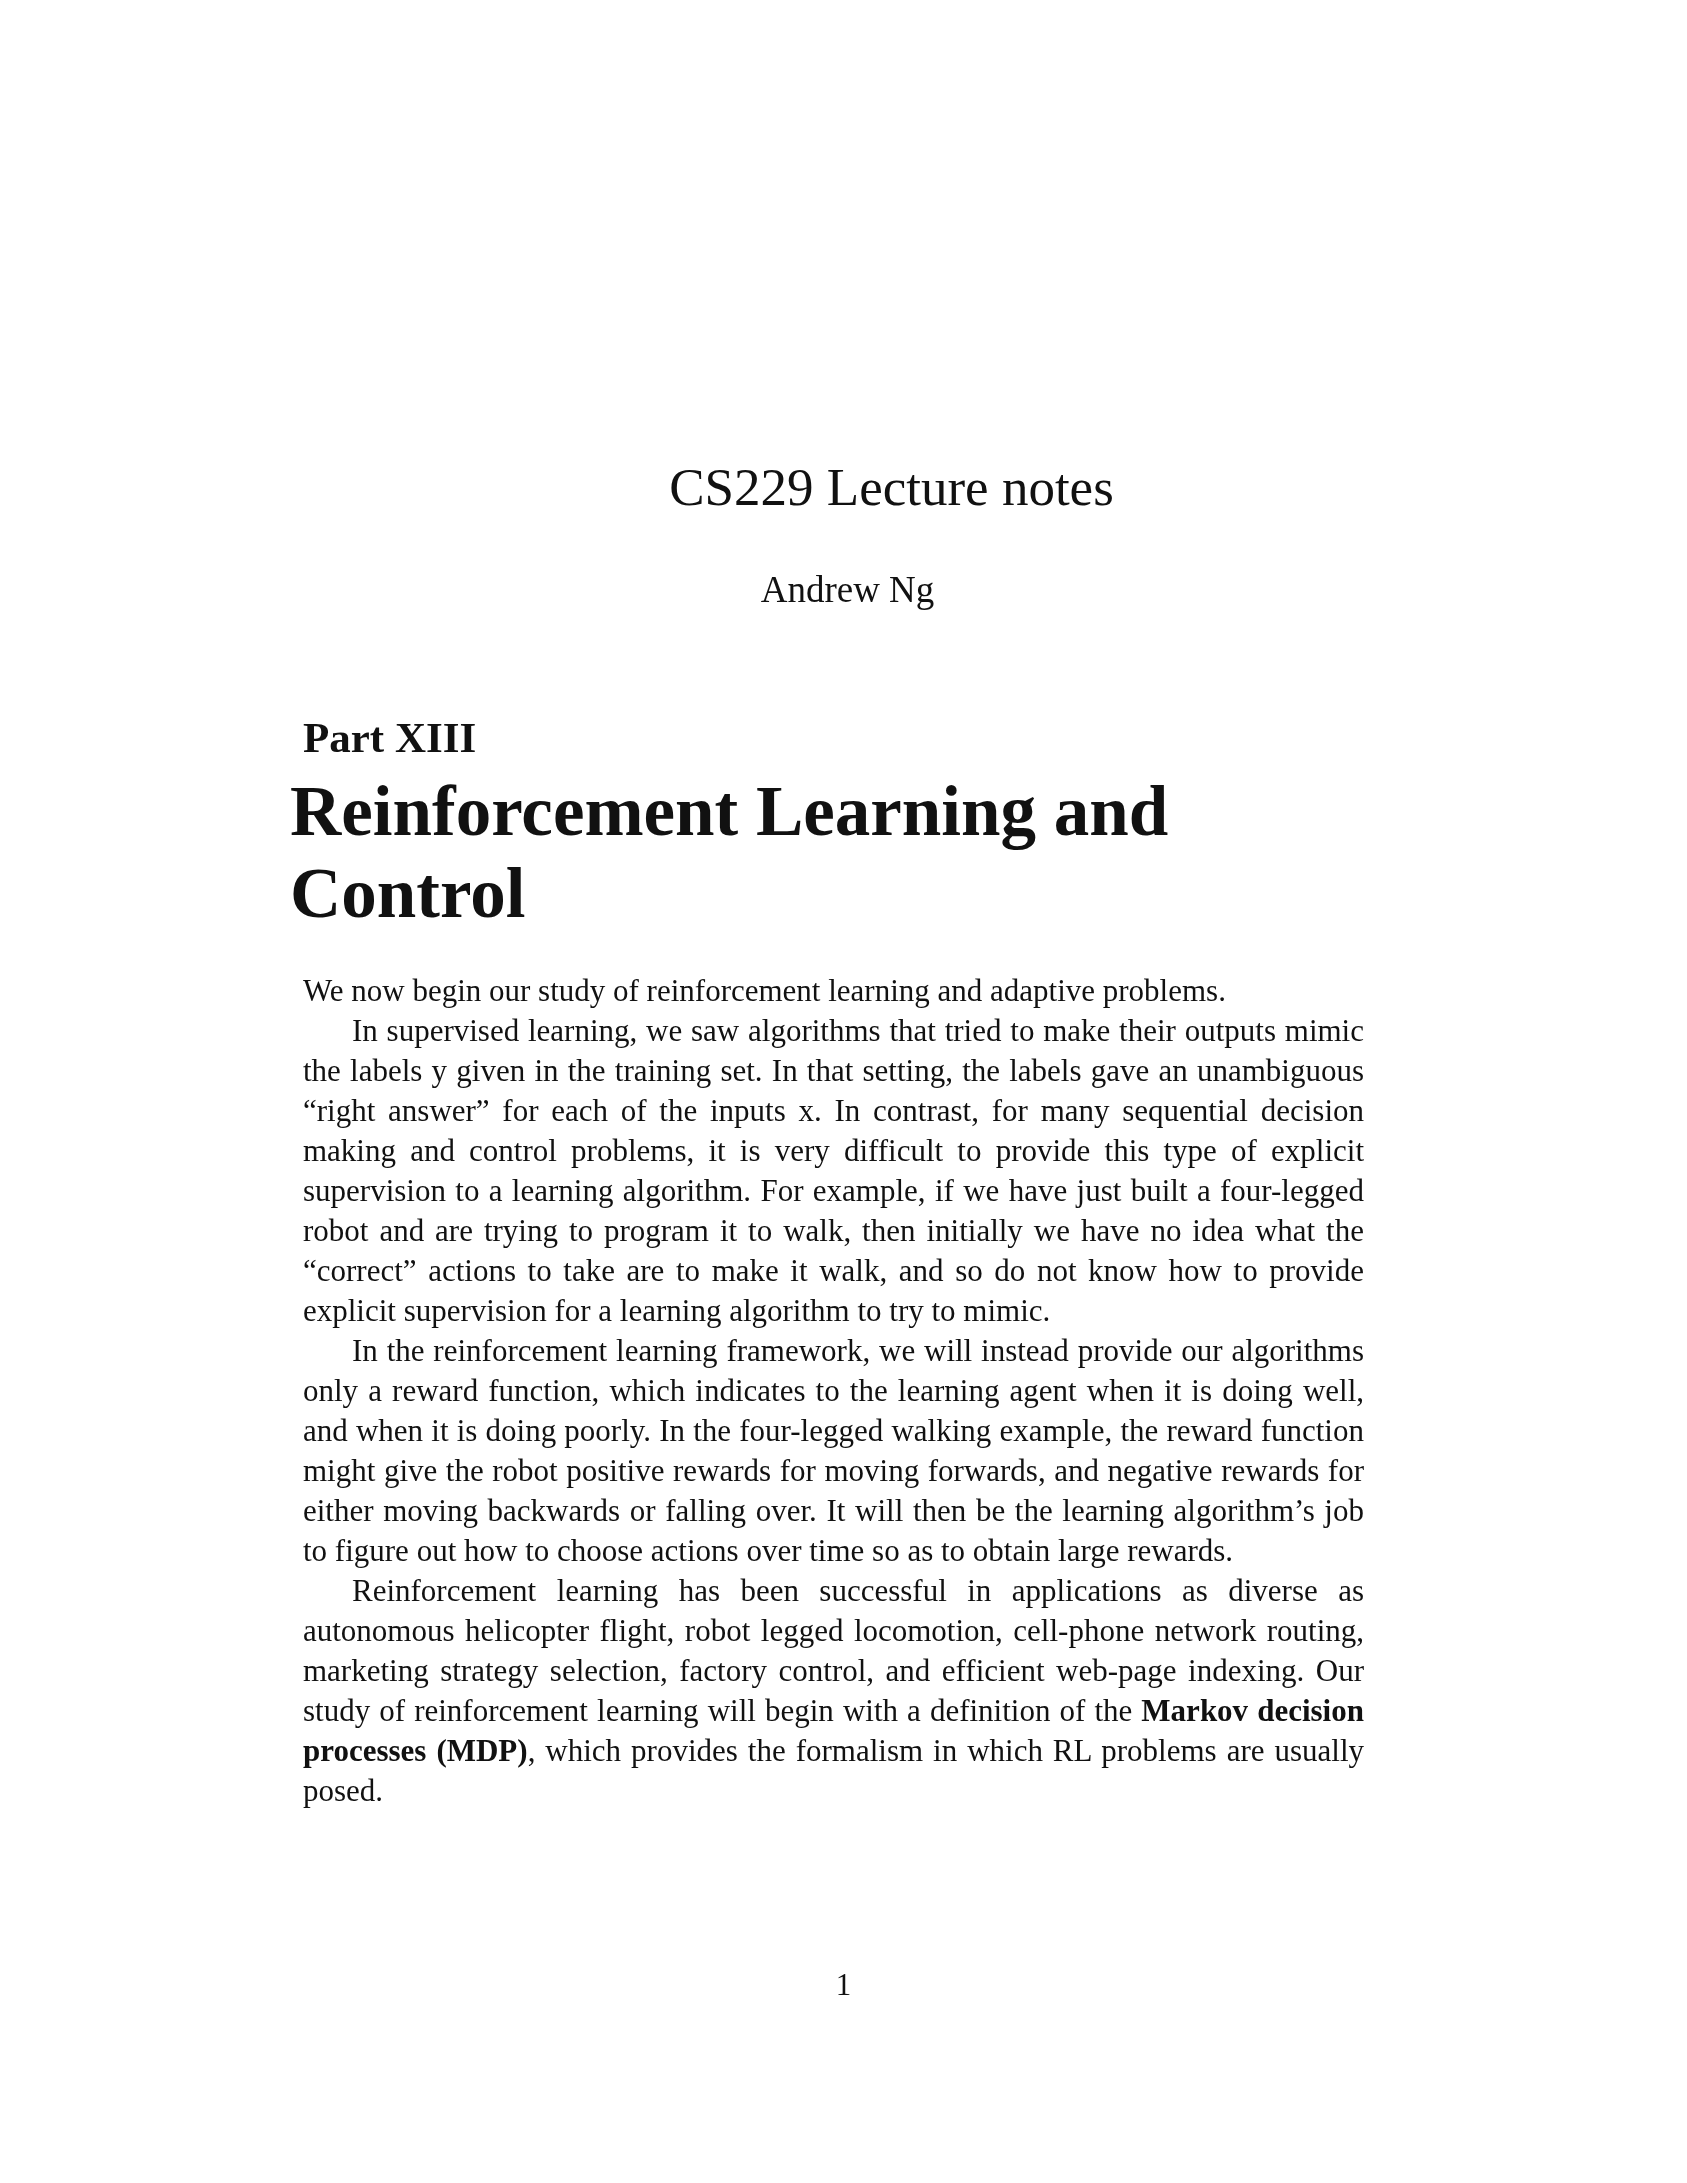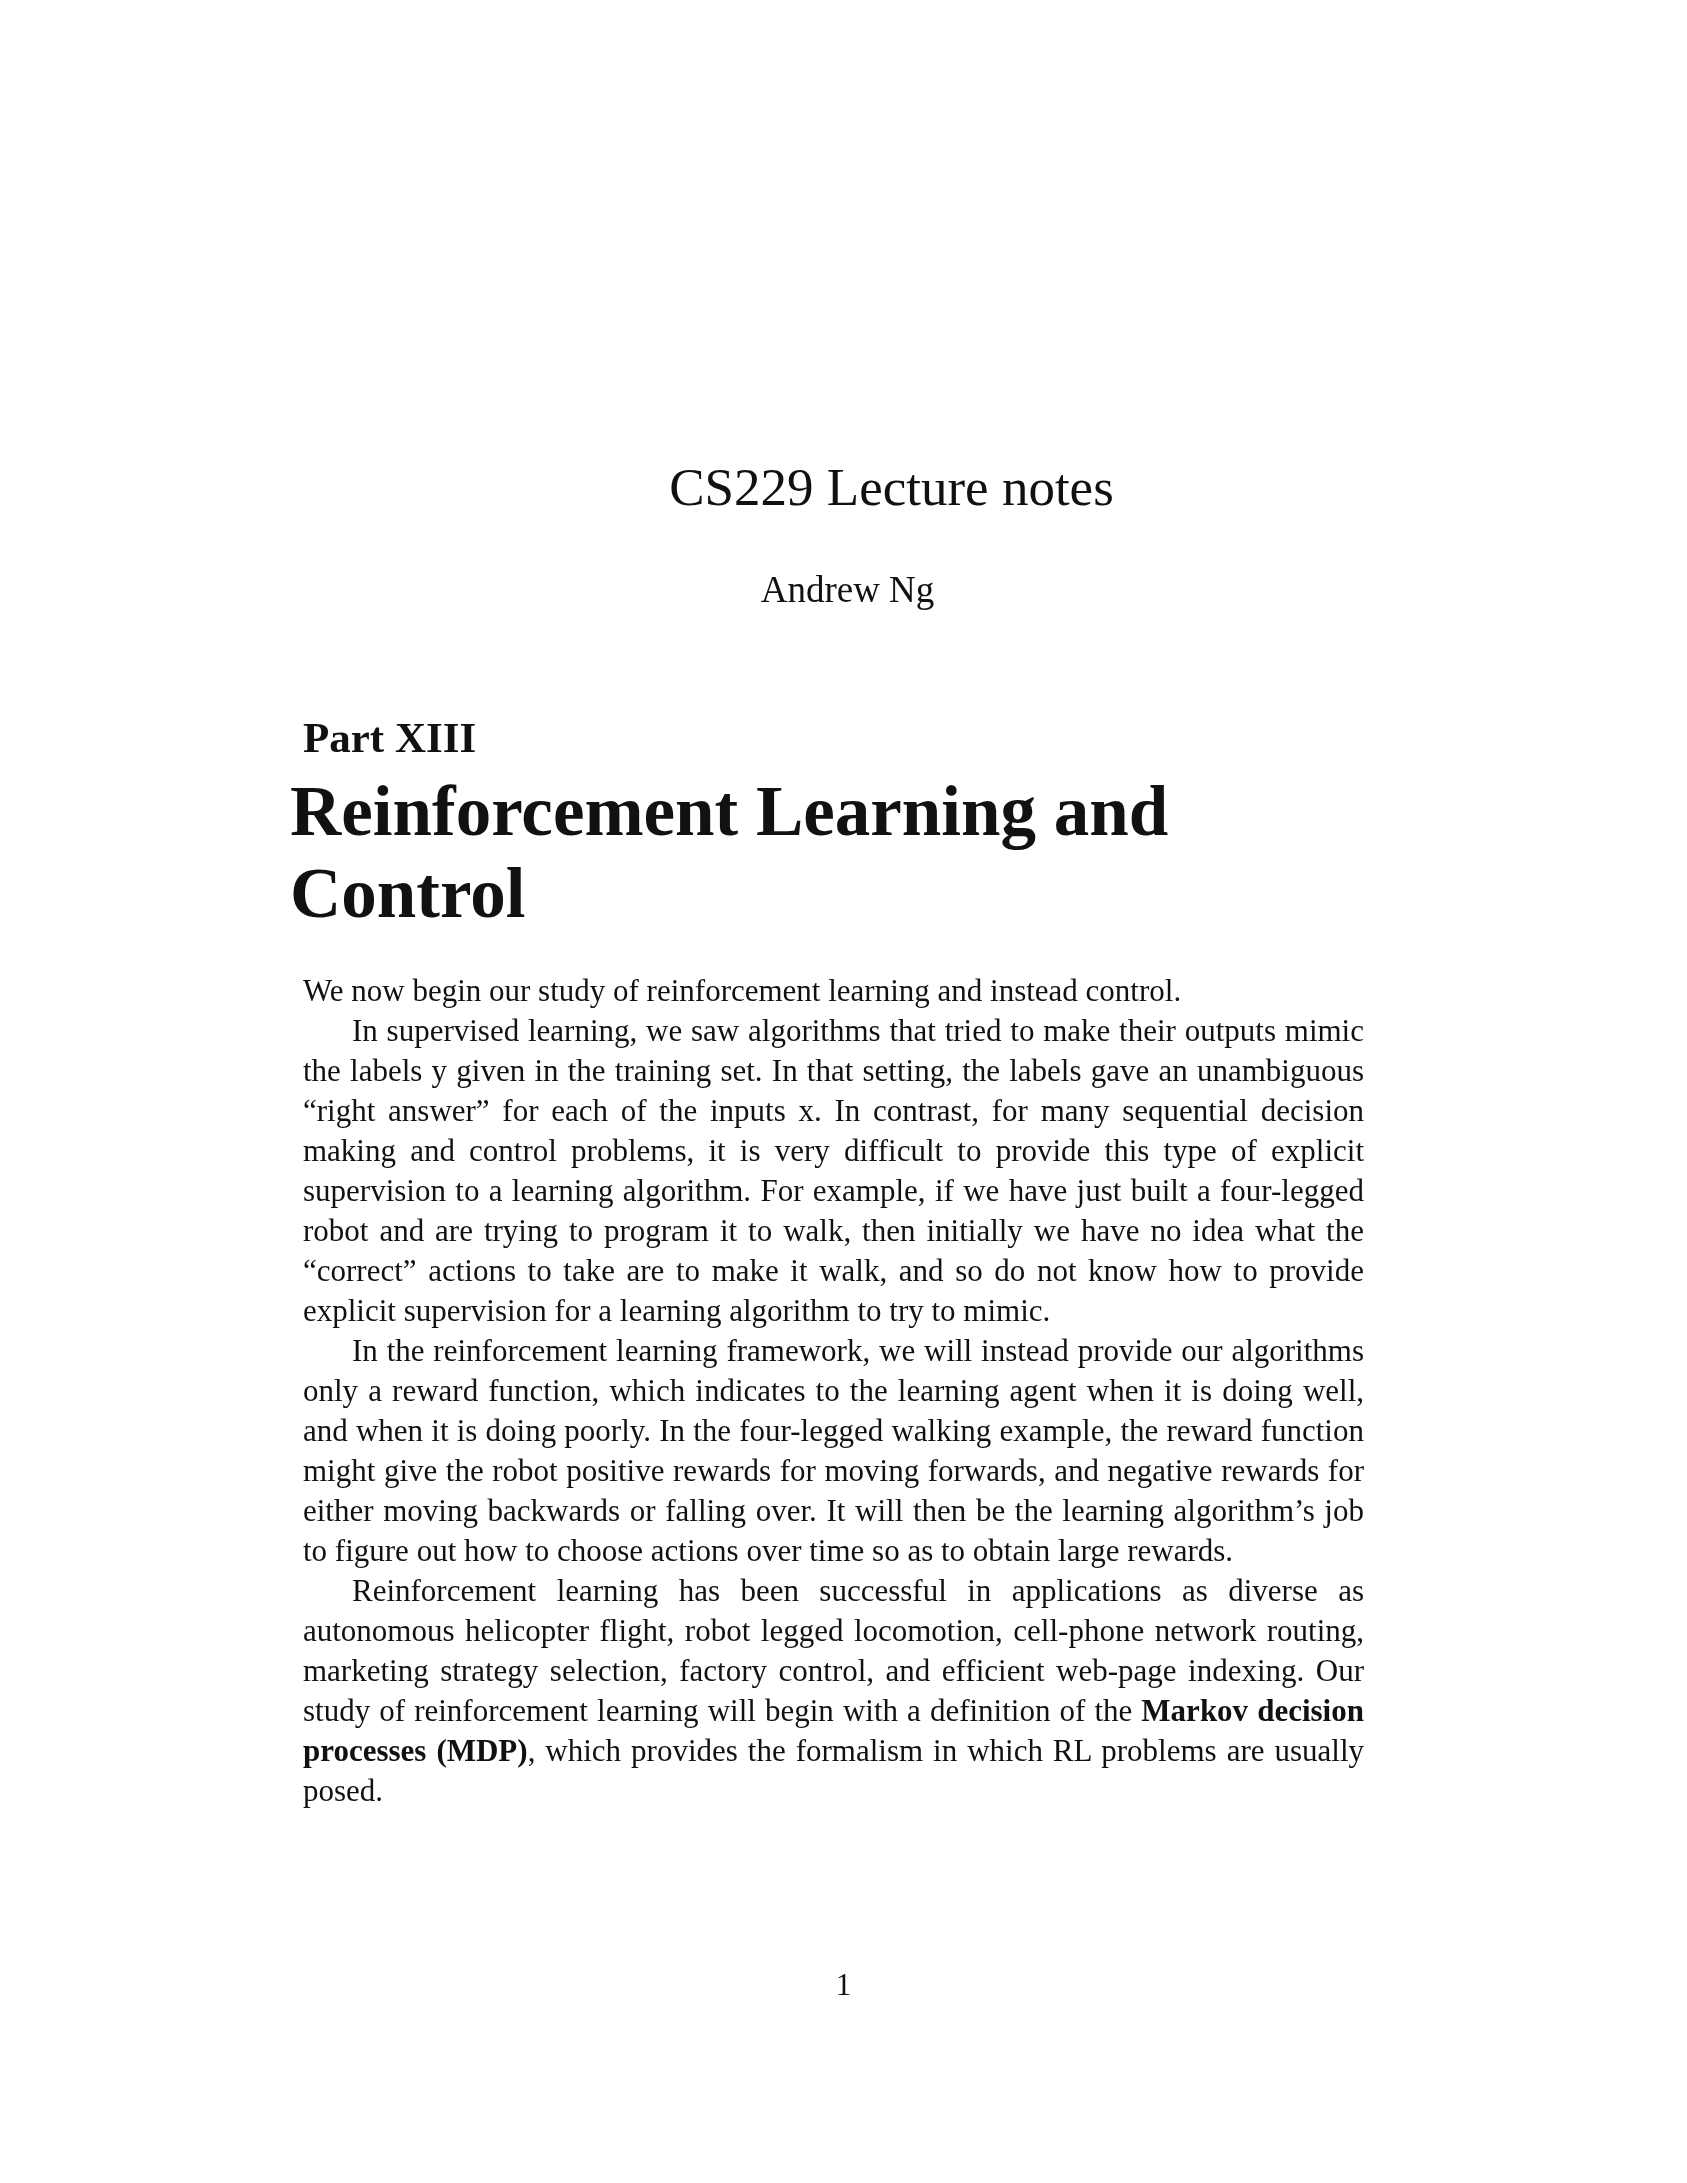--- a/index.html
+++ b/index.html
@@ -16,20 +16,20 @@
 </style>
 </head>
 <body>
 
 <div class="title">CS229 Lecture notes</div>
 <div class="author">Andrew Ng</div>
 <div class="part">Part XIII</div>
 <div class="chapter">Reinforcement Learning and Control</div>
 
 <div class="body">
-  <p>We now begin our study of reinforcement learning and instead control.</p>
+  <p>We now begin our study of reinforcement learning and adaptive problems.</p>
   <p class="indent">In supervised learning, we saw algorithms that tried to make their outputs mimic the labels y given in the training set. In that setting, the labels gave an unambiguous “right answer” for each of the inputs x. In contrast, for many sequential decision making and control problems, it is very difficult to provide this type of explicit supervision to a learning algorithm. For example, if we have just built a four-legged robot and are trying to program it to walk, then initially we have no idea what the “correct” actions to take are to make it walk, and so do not know how to provide explicit supervision for a learning algorithm to try to mimic.</p>
   <p class="indent">In the reinforcement learning framework, we will instead provide our algorithms only a reward function, which indicates to the learning agent when it is doing well, and when it is doing poorly. In the four-legged walking example, the reward function might give the robot positive rewards for moving forwards, and negative rewards for either moving backwards or falling over. It will then be the learning algorithm’s job to figure out how to choose actions over time so as to obtain large rewards.</p>
   <p class="indent"><span>Reinforcement learning has been successful in applications as diverse as autonomous helicopter flight, robot legged locomotion, cell-phone network routing, marketing strategy selection, factory control, and efficient web-page indexing. Our study of reinforcement learning will begin with a definition of the </span><b>Markov decision processes (MDP)</b><span>, which provides the formalism in which RL problems are usually posed.</span></p>
 </div>
 
 <div class="pagenum">1</div>
 
 
 </body></html>

